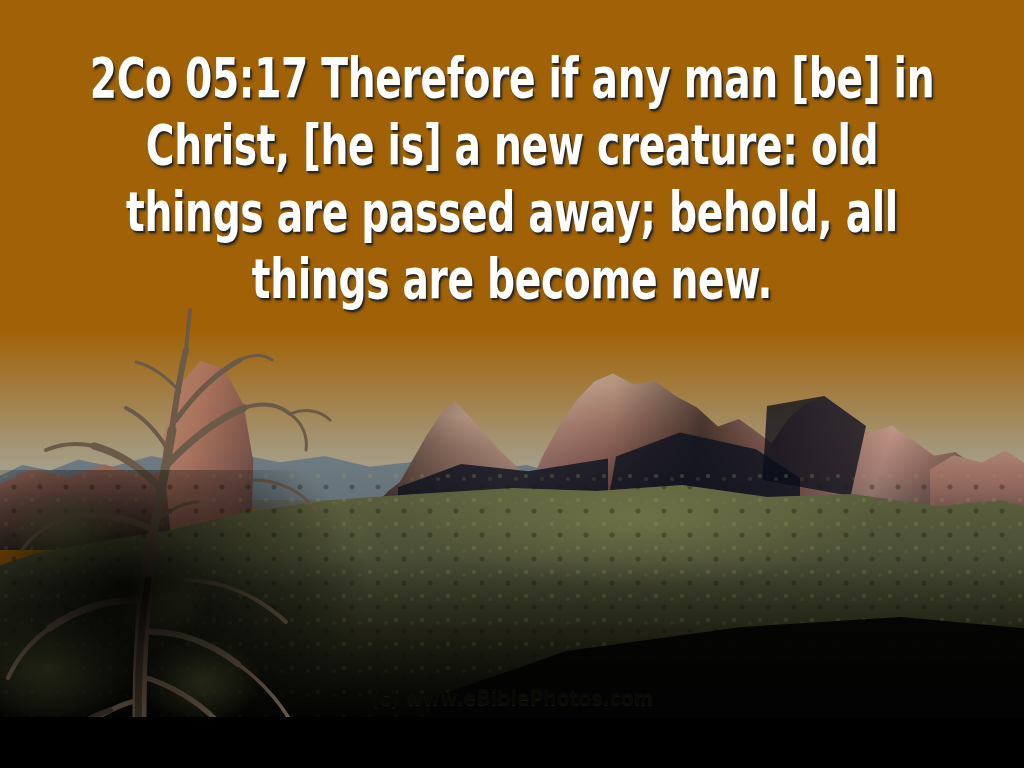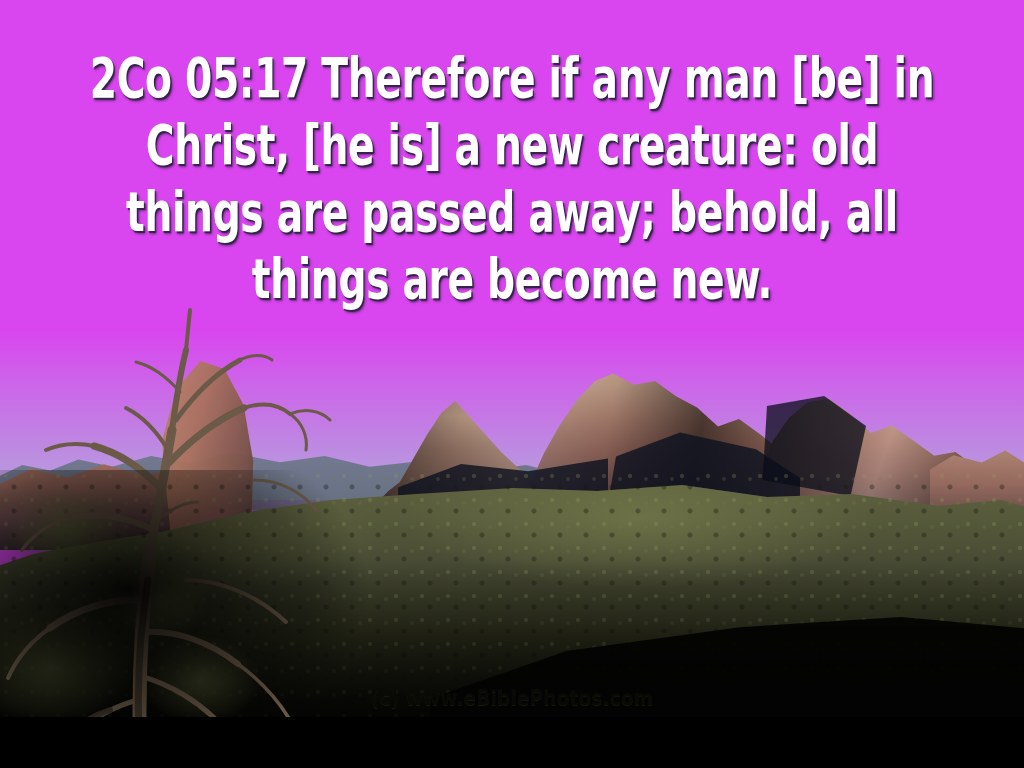--- a/index.html
+++ b/index.html
@@ -7,21 +7,21 @@
     margin: 0;
     padding: 0;
     background: #000;
   }
   #stage {
     position: relative;
     width: 1024px;
     height: 717px;
     overflow: hidden;
     font-family: "Liberation Sans", "DejaVu Sans", sans-serif;
-    background: #d946ef;
+    background: #a16207;
   }
 
   
   .sky {
     position: absolute;
     left: 0; top: 0;
     width: 1024px; height: 500px;
     background: linear-gradient(to bottom,
        #334f6f 0%,
        #3b5a7d 10%,

